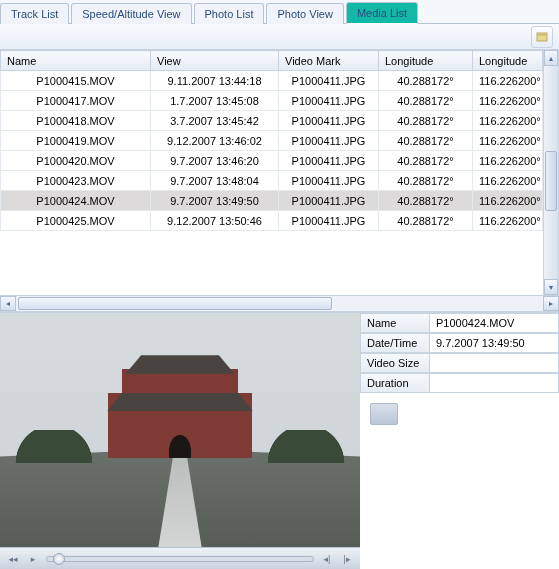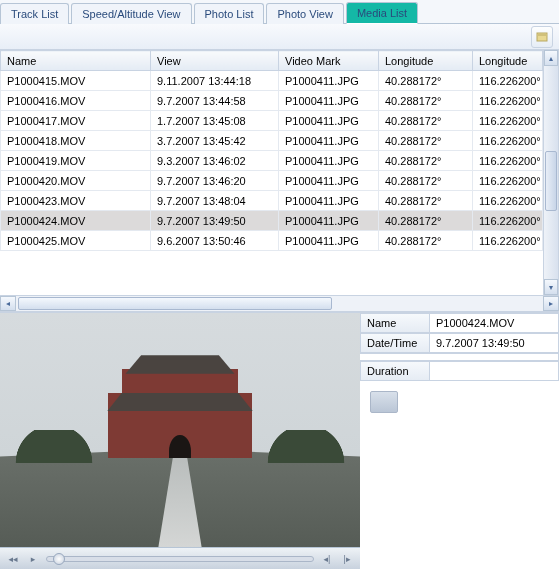--- a/index.html
+++ b/index.html
@@ -63,20 +63,21 @@
     font-size: 11px;
     height: 20px;
   }
   table.data td {
     padding: 2px 6px;
     border: 1px solid #e4e9f0;
     font-size: 11px;
     height: 20px;
     white-space: nowrap;
     overflow: hidden;
+    text-align: center;
   }
   tr.selected td { background: #dcdada; }
   .vscroll {
     width: 16px;
     background: linear-gradient(to right,#eef2f8,#d8e1ee);
     border-left:1px solid #c8d3e2;
     border-right:1px solid #c8d3e2;
     position: relative;
   }
   .vscroll .btn {
@@ -203,43 +204,36 @@
           </thead>
         <tbody id="tbody">
             <tr>
               <td>P1000415.MOV</td>
               <td>9.11.2007 13:44:18</td>
               <td>P1000411.JPG</td>
               <td>40.288172°</td>
               <td>116.226200°</td>
             </tr>
             <tr>
-              <td>P1000416.MOV</td>
-              <td>9.7.2007 13:44:58</td>
-              <td>P1000411.JPG</td>
-              <td>40.288172°</td>
-              <td>116.226200°</td>
-            </tr>
-            <tr>
               <td>P1000417.MOV</td>
               <td>1.7.2007 13:45:08</td>
               <td>P1000411.JPG</td>
               <td>40.288172°</td>
               <td>116.226200°</td>
             </tr>
             <tr>
               <td>P1000418.MOV</td>
               <td>3.7.2007 13:45:42</td>
               <td>P1000411.JPG</td>
               <td>40.288172°</td>
               <td>116.226200°</td>
             </tr>
             <tr>
               <td>P1000419.MOV</td>
-              <td>9.3.2007 13:46:02</td>
+              <td>9.12.2007 13:46:02</td>
               <td>P1000411.JPG</td>
               <td>40.288172°</td>
               <td>116.226200°</td>
             </tr>
             <tr>
               <td>P1000420.MOV</td>
               <td>9.7.2007 13:46:20</td>
               <td>P1000411.JPG</td>
               <td>40.288172°</td>
               <td>116.226200°</td>
@@ -253,21 +247,21 @@
             </tr>
             <tr class="selected">
               <td>P1000424.MOV</td>
               <td>9.7.2007 13:49:50</td>
               <td>P1000411.JPG</td>
               <td>40.288172°</td>
               <td>116.226200°</td>
             </tr>
             <tr>
               <td>P1000425.MOV</td>
-              <td>9.6.2007 13:50:46</td>
+              <td>9.12.2007 13:50:46</td>
               <td>P1000411.JPG</td>
               <td>40.288172°</td>
               <td>116.226200°</td>
             </tr>
           </tbody>
       </table>
     </div>
     <div class="vscroll" style="display:flex;flex-direction:column;">
       <div class="btn">▴</div>
       <div class="track">
@@ -312,20 +306,21 @@
     <div class="details">
       <div class="detail-row">
         <div class="dlabel">Name</div>
         <div class="dval">P1000424.MOV</div>
       </div>
       <div class="detail-row">
         <div class="dlabel">Date/Time</div>
         <div class="dval">9.7.2007 13:49:50</div>
       </div>
       <div class="detail-row">
+        <div class="dlabel">Video Size</div>
         <div class="dval"></div>
       </div>
       <div class="detail-row">
         <div class="dlabel">Duration</div>
         <div class="dval"></div>
       </div>
       <div class="thumb-area">
         <div class="thumb-box"></div>
       </div>
     </div>

